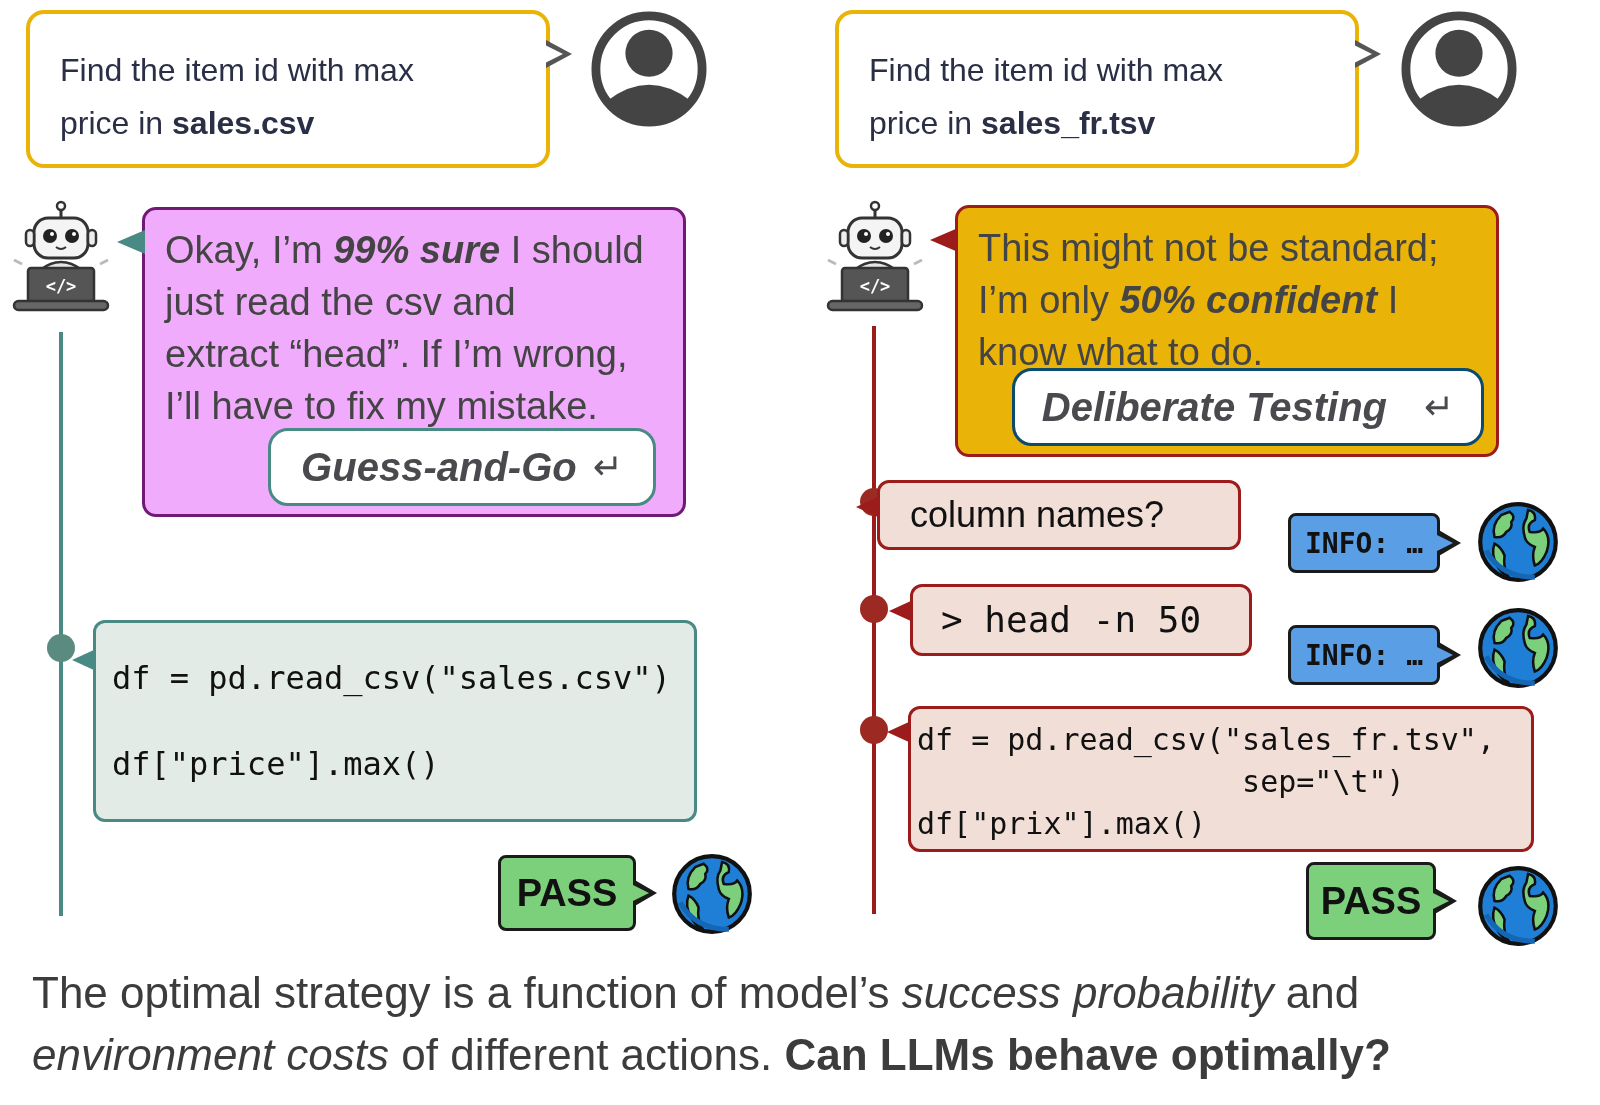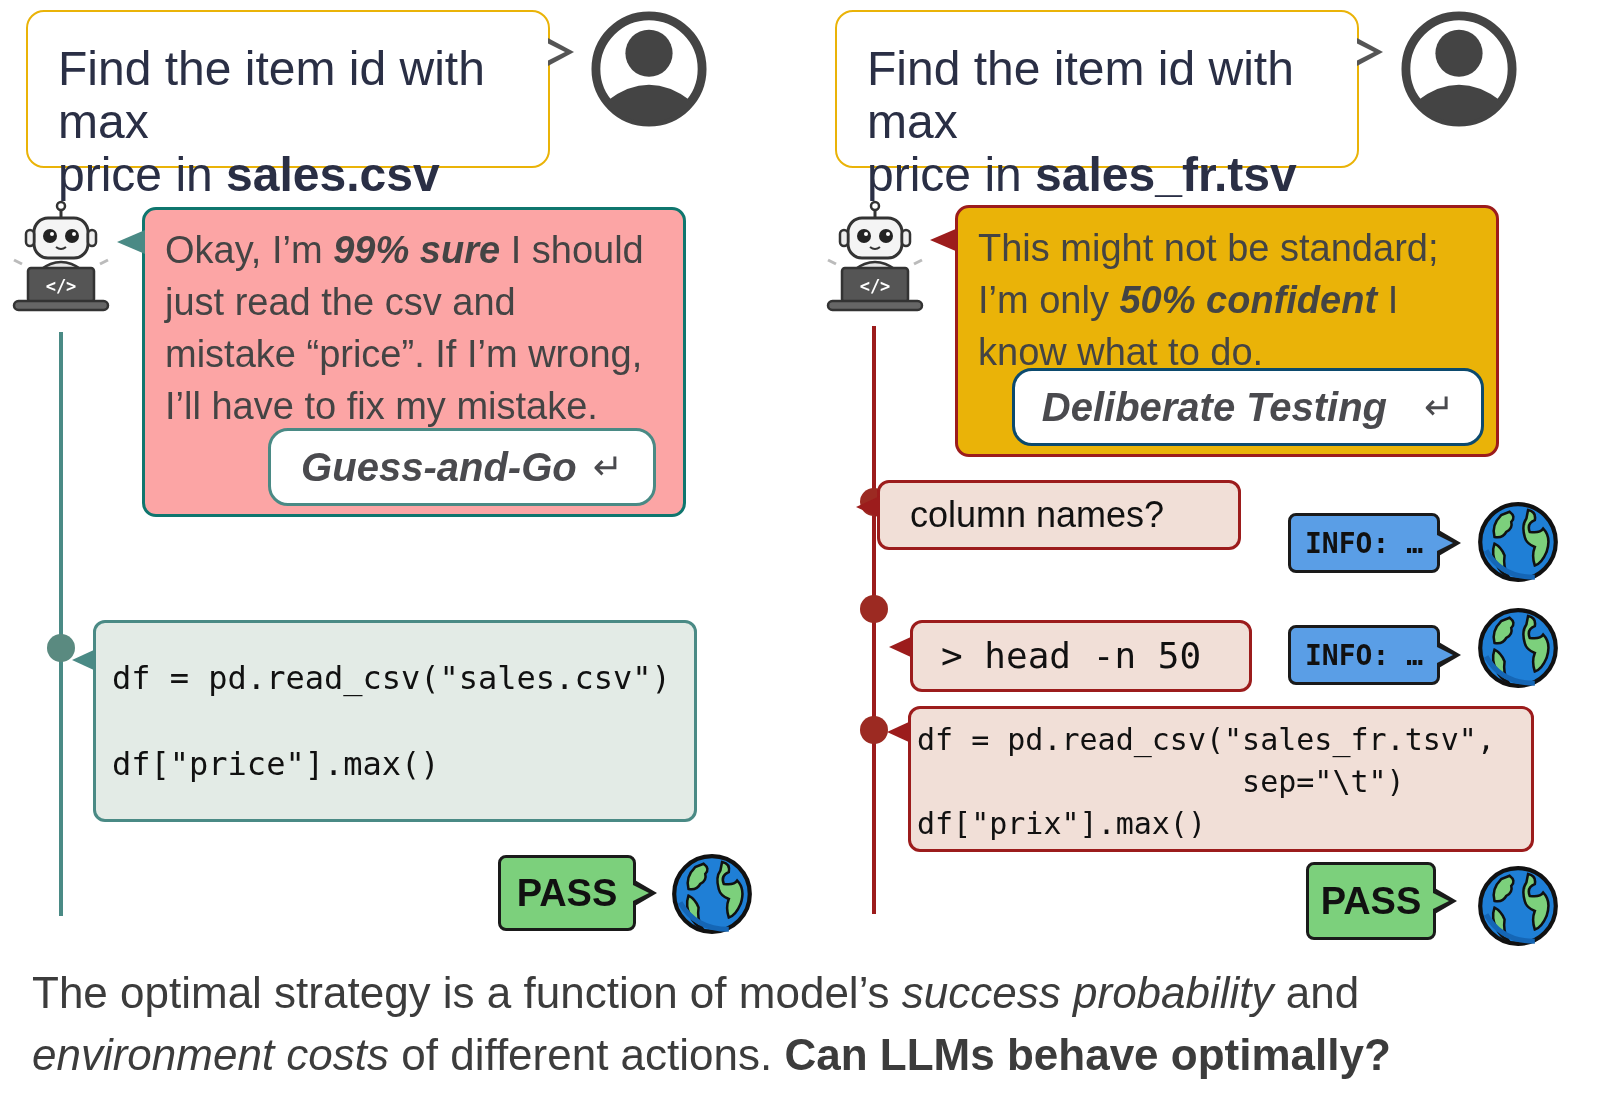--- a/index.html
+++ b/index.html
@@ -1,40 +1,40 @@
 <!DOCTYPE html>
 <html><head>
 <meta charset="utf-8">
 <style>
   html, body { margin: 0; padding: 0; background: #ffffff; }
   body { width: 1600px; height: 1105px; position: relative; overflow: hidden;
          font-family: "DejaVu Sans", sans-serif; color: #333; }
 
   
-  .user-bubble { position: absolute; border: 2px solid #eab308; border-radius: 18px; background: #fff;
+  .user-bubble { position: absolute; border: 4px solid #eab308; border-radius: 18px; background: #fff;
                  box-sizing: border-box; padding: 30px 0 0 30px; color: #2a2f45;
-                 font-family: "Liberation Sans", sans-serif; font-size: 48px; line-height: 53px; }
+                 font-family: "Liberation Sans", sans-serif; font-size: 32px; line-height: 53px; }
   .user-bubble .tail { position: absolute; right: -26px; top: 26px; width: 0; height: 0;
                        border-top: 14px solid transparent; border-bottom: 14px solid transparent;
                        border-left: 26px solid #555; }
   .user-bubble .tail::after { content: ""; position: absolute; left: -29px; top: -10px;
                        border-top: 10px solid transparent; border-bottom: 10px solid transparent;
                        border-left: 20px solid #fff; }
   .user-bubble b { font-weight: bold; }
 
   .avatar { position: absolute; width: 118px; height: 118px; }
 
   
   .robot { position: absolute; width: 110px; height: 115px; }
 
   
   .thought { position: absolute; border-radius: 14px; box-sizing: border-box;
              font-family: "Liberation Sans", sans-serif; font-size: 38px; line-height: 52px;
              padding: 14px 18px 0 20px; color: #444; }
-  .thought.green { background: #fca5a5; border: 3px solid #0f766e; }
+  .thought.green { background: #f0abfc; border: 3px solid #701a75; }
   .thought.red { background: #eab308; border: 3px solid #9c1c1c; }
   .thought .tail { position: absolute; left: -28px; top: 20px; width: 0; height: 0;
                    border-top: 12px solid transparent; border-bottom: 12px solid transparent; }
   .thought.green .tail { border-right: 28px solid #4a8a85; }
   .thought.red .tail { border-right: 28px solid #9c1c1c; }
   .thought .emph { font-style: italic; font-weight: bold; color: #444; }
 
   .strategy { position: absolute; background: #fff; border-radius: 20px; box-sizing: border-box;
               font-family: "Liberation Sans", sans-serif; font-size: 40px; font-weight: bold;
               font-style: italic; color: #4a4a4e; display: flex; align-items: center;
@@ -135,21 +135,21 @@
     </svg>
 
   <svg class="robot" style="left:6px; top:200px;">
       <use href="#sym-robot"></use>
     </svg>
 
   <div class="thought green" style="left:142px; top:207px; width:544px; height:310px;">
     <span class="tail"></span>
     <div><span>Okay, I’m </span><span class="emph">99% sure</span><span> I should</span></div>
     <div>just read the csv and</div>
-    <div>mistake “price”. If I’m wrong,</div>
+    <div>extract “head”. If I’m wrong,</div>
     <div>I’ll have to fix my mistake.</div>
   </div>
   <div class="strategy green" style="left:268px; top:428px; width:388px; height:78px;">
     <span>Guess-and-Go</span>
     <span class="enter-icon">↵</span>
   </div>
 
   <div class="tline green" style="left:59px; top:332px; height:584px;"></div>
   <div class="dot green" style="left:47px; top:634px;"></div>
 
@@ -204,21 +204,21 @@
     <span>column names?</span>
   </div>
   <div class="fb info" style="left:1288px; top:513px; width:152px; height:60px;">
     <span>INFO: …</span>
     <span class="tail"></span>
   </div>
   <svg class="globe" style="left:1476px; top:500px;">
       <use href="#sym-globe"></use>
     </svg>
 
-  <div class="action red mono" style="left:910px; top:584px; width:342px; height:72px; font-size:36px; line-height:66px; padding-left:28px;margin-top:36px;">
+  <div class="action red mono" style="left:910px; top:584px; width:342px; height:72px; font-size:36px; line-height:66px; padding-left:28px;">
     <span class="tail" style="top:13px;"></span>
     <span>&gt; head -n 50</span>
   </div>
   <div class="fb info" style="left:1288px; top:625px; width:152px; height:60px;">
     <span>INFO: …</span>
     <span class="tail"></span>
   </div>
   <svg class="globe" style="left:1476px; top:606px;">
       <use href="#sym-globe"></use>
     </svg>

